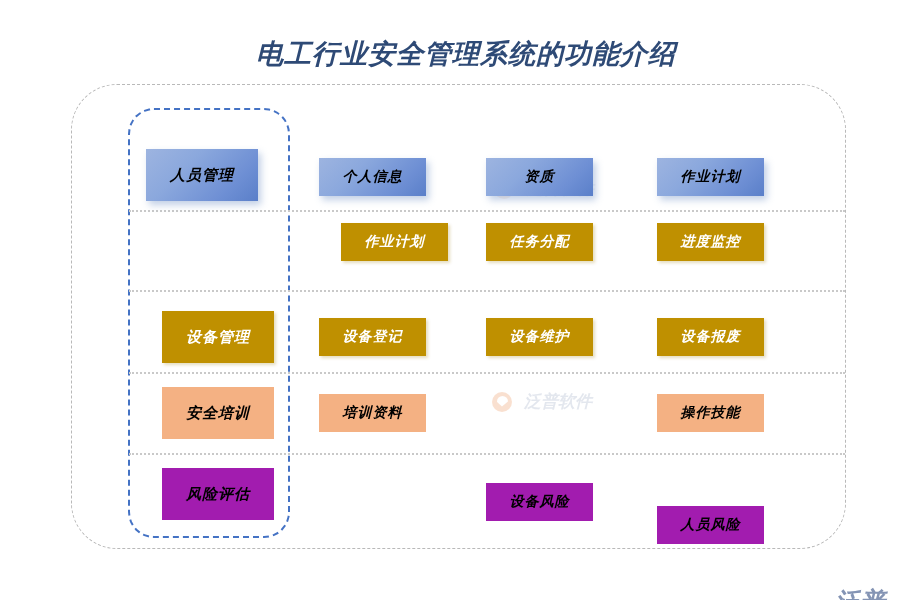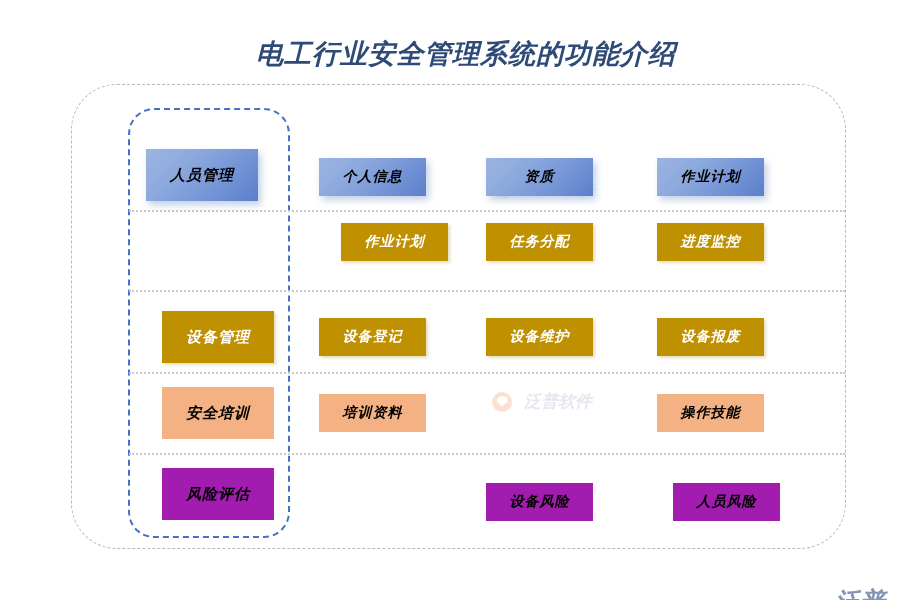--- a/index.html
+++ b/index.html
@@ -197,21 +197,21 @@
   <div class="box sub theme-gold" style="left:303px; top:302px;">设备登记</div>
   <div class="box sub theme-gold" style="left:470px; top:302px;">设备维护</div>
   <div class="box sub theme-gold" style="left:641px; top:302px;">设备报废</div>
 
   <div class="box main theme-orange" style="left:146px; top:371px;">安全培训</div>
   <div class="box sub theme-orange" style="left:303px; top:378px;">培训资料</div>
   <div class="box sub theme-orange" style="left:641px; top:378px;">操作技能</div>
 
   <div class="box main theme-gray" style="left:146px; top:452px;">风险评估</div>
   <div class="box sub theme-gray" style="left:470px; top:467px;">设备风险</div>
-  <div class="box sub theme-gray" style="left:641px; top:467px;margin-left:16px;">人员风险</div>
+  <div class="box sub theme-gray" style="left:641px; top:490px;">人员风险</div>
 
   <div class="logo">
     <div class="logo-row">
       <div class="logo-mark"></div>
       <div class="logo-word">泛普软件</div>
     </div>
 
   </div>
 
 </div>

